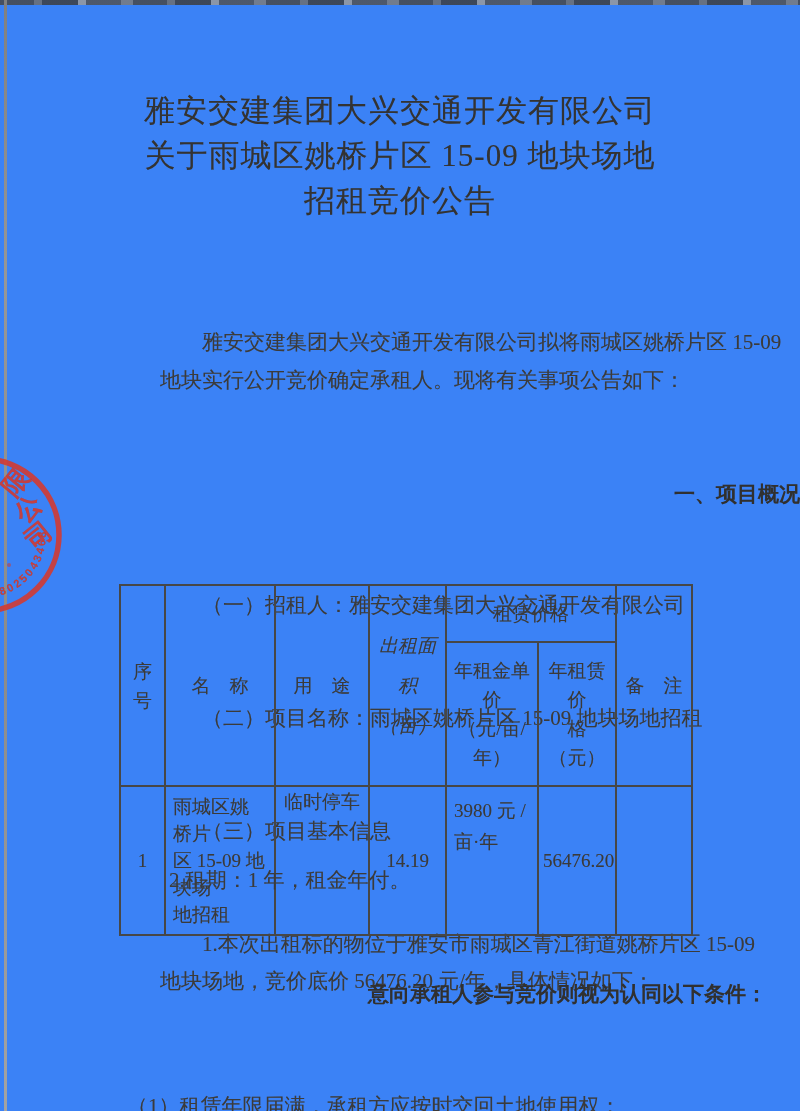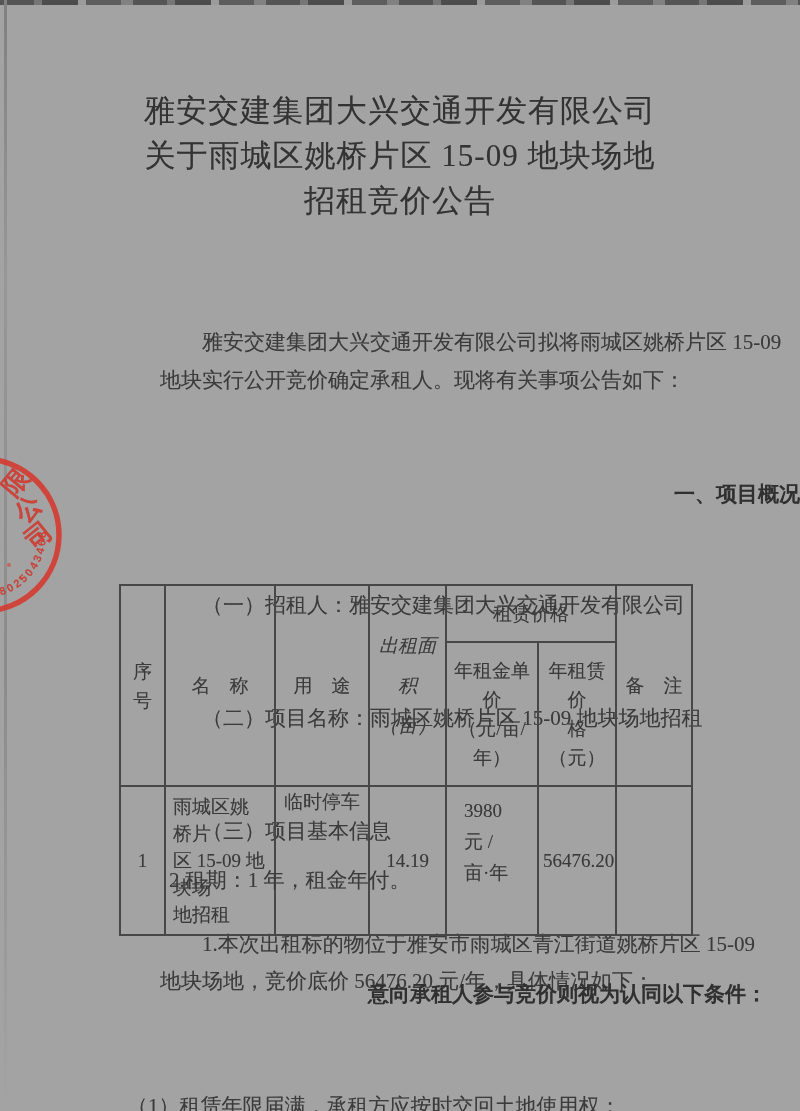--- a/index.html
+++ b/index.html
@@ -1,20 +1,20 @@
 <!DOCTYPE html>
 <html><head>
 <meta charset="utf-8">
 <style>
   html,body{margin:0;padding:0;background:#e9e9e9;}
   .page{
     position:relative;
     width:800px;height:1111px;
     margin:0 auto;
-    background:#a3a3a3;
+    background:#3b82f6;
     overflow:hidden;
     font-family:"Liberation Serif", serif;
     color:#3b3b3b;
     text-shadow:0 0 .5px rgba(80,80,80,.45);
   }
   
   .scan-top{
     position:absolute;top:0;left:0;width:800px;height:5px;
     background:repeating-linear-gradient(90deg,
       #474747 0 34px,#6e6e6e 34px 42px,#3d3d3d 42px 78px,
@@ -50,21 +50,21 @@
   }
   .doc-table td{
     border:2px solid #474747;
     text-align:center;vertical-align:middle;
     white-space:pre-line;line-height:29px;
     padding:13px 4px;
   }
   .doc-table .h-area{line-height:40px;font-style:italic;}
   .doc-table .c-name{text-align:left;vertical-align:top;padding:6px 7px;line-height:27px;}
   .doc-table .c-use{text-align:center;vertical-align:top;padding:0 7px;font-family:Liberation Serif, serif;}
-  .doc-table .c-unit{text-align:left;vertical-align:top;padding:8px 17px;line-height:31px;margin-left:40px;}
+  .doc-table .c-unit{text-align:left;vertical-align:top;padding:8px 7px;line-height:31px;margin-left:40px;}
   .doc-table .c-annual{text-align:left;padding:2px 4px;}
   
   .seal{position:absolute;left:0;top:440px;pointer-events:none;}
   .seal .ring{fill:none;stroke:#d6382c;stroke-width:5.5;opacity:.88;}
   .seal text{fill:#d6382c;}
   .seal .digits{font-family:"Liberation Sans",sans-serif;font-size:11px;font-weight:700;letter-spacing:2.5px;opacity:.9;}
   .seal .glyph{font-family:"Liberation Sans",sans-serif;font-size:26px;font-weight:700;opacity:.88;}
   .seal .speck{fill:#d6382c;opacity:.55;}
 </style>
 </head>

